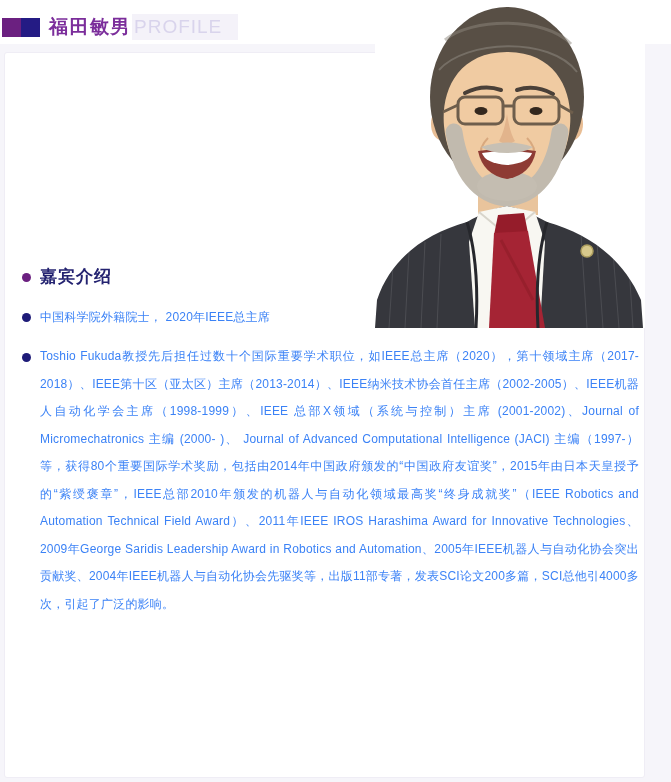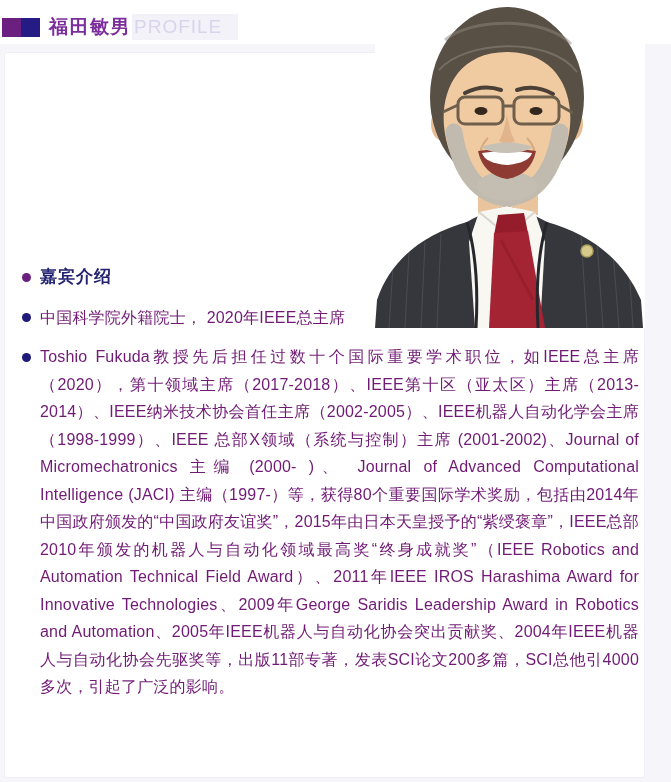--- a/index.html
+++ b/index.html
@@ -38,22 +38,22 @@
   }
   
   .bullets{
     position:absolute;top:210px;left:14px;right:5px;
     margin:0;padding:0;list-style:none;
   }
   .bullets li{
     position:relative;
     padding-left:21px;
     margin-bottom:12px;
-    font-size:16px;line-height:27.5px;
-    color:#701a75;
+    font-size:12px;line-height:27.5px;
+    color:#3b82f6;
     text-align:justify;
     letter-spacing:0.2px;
   }
   .bullets li::before{
     content:"";
     position:absolute;left:3px;top:9.5px;
     width:9px;height:9px;border-radius:50%;
     background:#1E1B78;
   }
   .bullets li.name{

